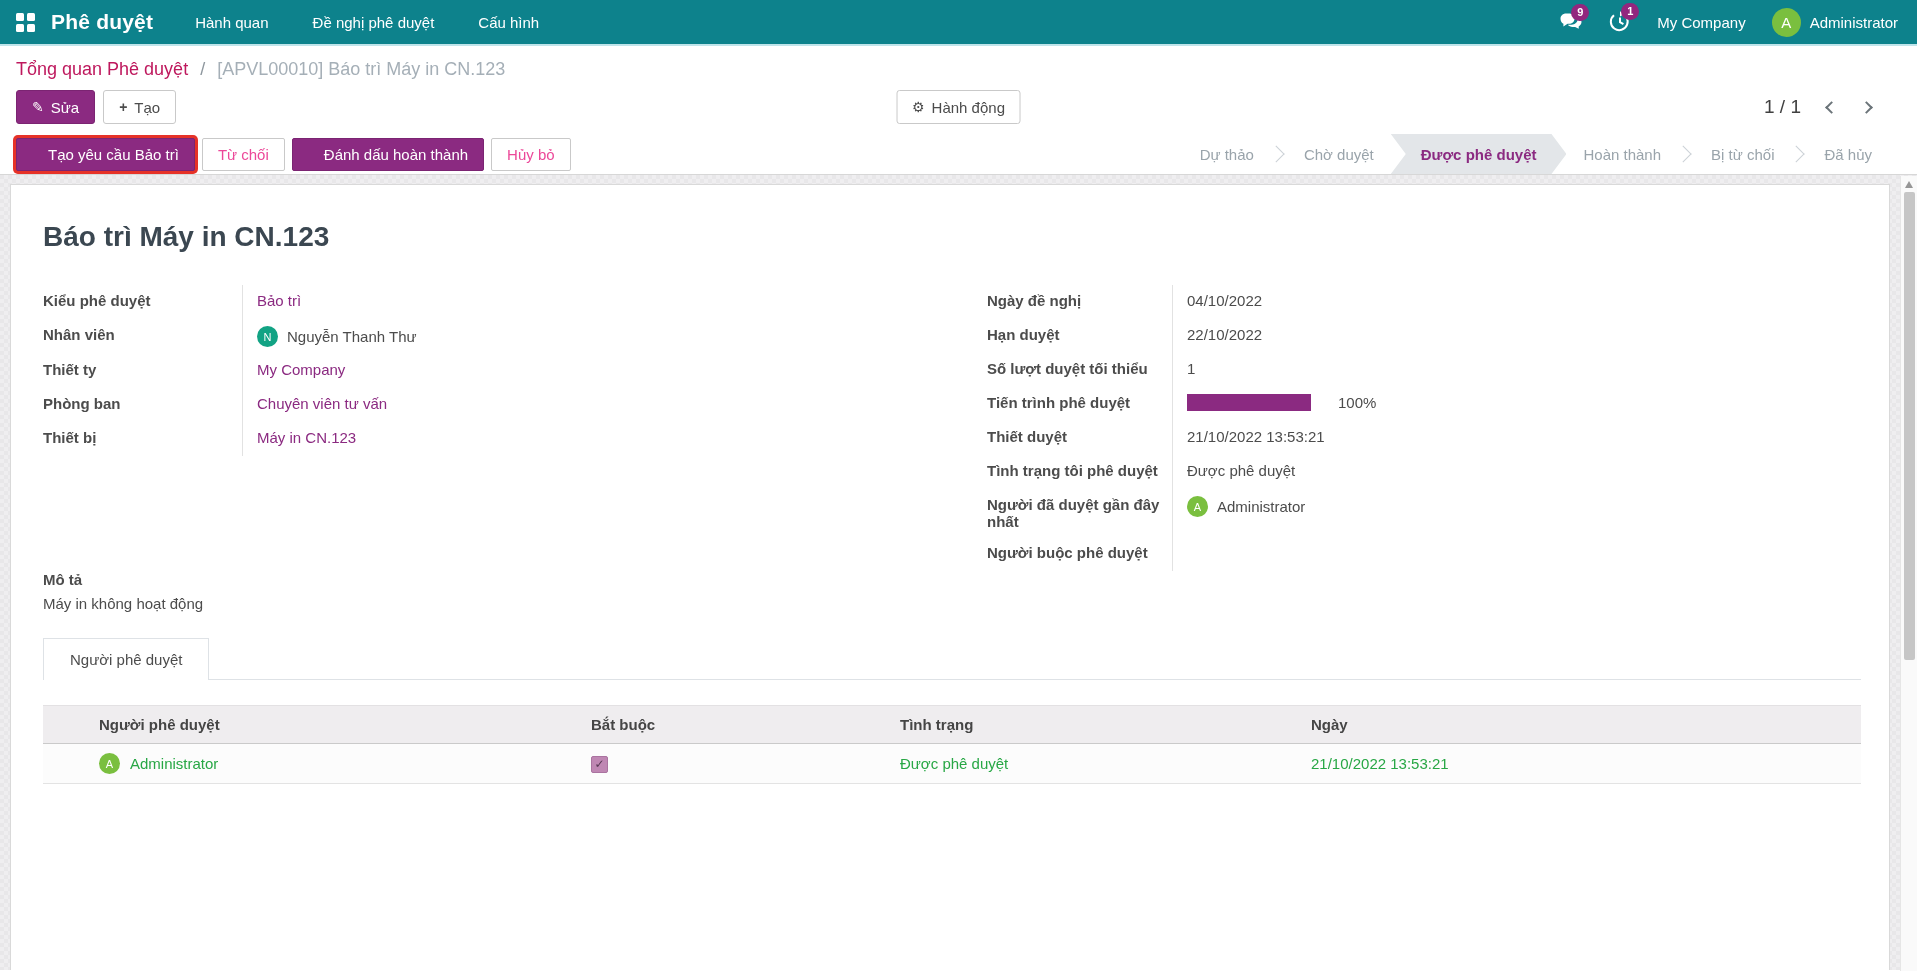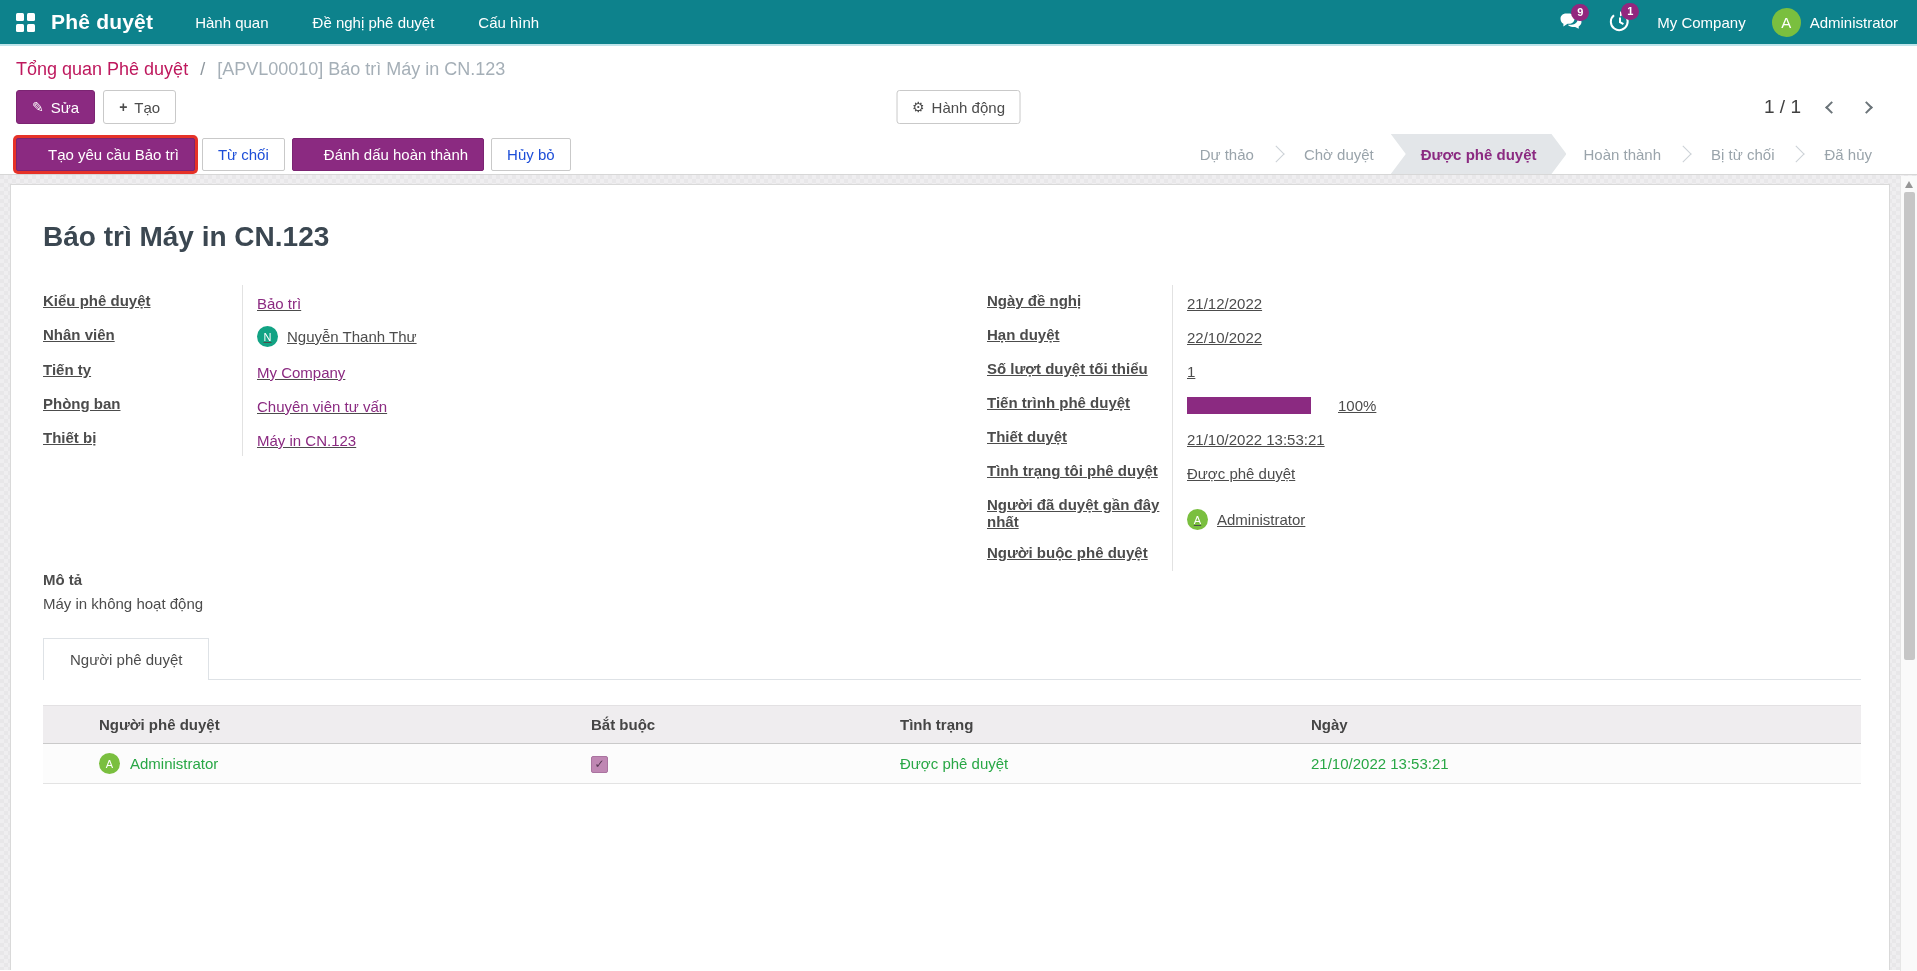--- a/index.html
+++ b/index.html
@@ -45,42 +45,42 @@
   .chev { width:9px; height:9px; border-left:2px solid #6b7479; border-bottom:2px solid #6b7479;
     display:inline-block; cursor:pointer; }
   .chev.left { transform:rotate(45deg); }
   .chev.right { transform:rotate(-135deg); }
 
   
   .statusbar { background:#fff; border-bottom:1px solid #d7d7d7; display:flex;
     justify-content:space-between; align-items:stretch; height:41px; padding-left:16px; }
   .sb-buttons { display:flex; align-items:center; gap:7px; }
   .sb-btn { font-size:15px; height:33px; padding:0 15px; border-radius:2px;
-    border:1px solid #c9c9c9; background:#fff; color:#1d4ed8; cursor:pointer; }
+    border:1px solid #c9c9c9; background:#fff; color:#ec4899; cursor:pointer; }
   .sb-btn.primary { background:#8b2a81; border-color:#7b2472; color:#fff;padding-left:31px; }
   .sb-btn.highlight { box-shadow:0 0 0 3px #e63228; }
   .steps { display:flex; align-items:stretch; margin-right:28px; }
   .step { display:flex; align-items:center; padding:0 17px; font-size:15px; color:#9aa4ab; cursor:pointer; }
   .step.active { background:#e3e6e9; color:#8b2a81; font-weight:700; padding:0 30px;
     clip-path:polygon(0 0, calc(100% - 15px) 0, 100% 50%, calc(100% - 15px) 100%, 0 100%, 15px 50%); }
   .step-sep { width:16px; display:flex; align-items:center; justify-content:center; }
   .step-sep::before { content:""; width:11px; height:11px; border-top:1px solid #ccd2d7;
     border-right:1px solid #ccd2d7; transform:rotate(45deg) translate(-2px,2px); }
 
   
   .content { position:relative; height:calc(971px - 46px - 2px - 87px - 41px); 
     background:#efeef0;
     background-image:conic-gradient(#efeef0 25%, #e8e7e9 0 50%, #efeef0 0 75%, #e8e7e9 0);
     background-size:8px 8px; }
   .sheet { position:absolute; left:10px; right:27px; top:9px; bottom:0; background:#fff;
     border:1px solid #d9d9d9; border-bottom:none; padding:36px 28px 0 32px; overflow:hidden; }
   .sheet-title { font-size:28px; font-weight:700; color:#3b4751; margin-bottom:32px; }
   .field-groups { display:grid; grid-template-columns:1fr 1fr; column-gap:70px; }
   .fgroup { display:flex; flex-direction:column; }
-  .frow { display:flex; min-height:34px; align-items:flex-end;text-decoration:underline; }
+  .frow { display:flex; min-height:34px; align-items:flex-start; }
   .flabel { width:200px; flex:0 0 auto; font-weight:700; font-size:15px; color:#4c4c4c;
     border-right:1px solid #e2e2e2; padding:7px 12px 7px 0; align-self:stretch; }
   .fgroup.right .flabel { width:186px; }
   .fvalue { padding:7px 0 7px 14px; font-size:15px; display:flex; align-items:center; gap:9px; }
   .flink { color:#8b2a81; cursor:pointer; text-decoration:none; }
   .progressbar { width:124px; height:17px; background:#e9ecef; overflow:hidden; }
   .progressbar .fill { height:100%; background:#8b2a81; }
   .pct { color:#4c4c4c; margin-left:18px; }
 
   .description { font-size:15px; }
@@ -214,21 +214,21 @@
             </div>
         </div>
         <div class="frow">
           <div class="flabel">Nhân viên</div>
           <div class="fvalue">
             <span class="avatar sm teal">N</span>
             <span>Nguyễn Thanh Thư</span>
           </div>
         </div>
         <div class="frow">
-          <div class="flabel">Tiến ty</div>
+          <div class="flabel">Thiết ty</div>
           <div class="fvalue">
               <a class="flink">My Company</a>
             </div>
         </div>
         <div class="frow">
           <div class="flabel">Phòng ban</div>
           <div class="fvalue">
               <a class="flink">Chuyên viên tư vấn</a>
             </div>
         </div>
@@ -236,21 +236,21 @@
           <div class="flabel">Thiết bị</div>
           <div class="fvalue">
               <a class="flink">Máy in CN.123</a>
             </div>
         </div>
       </div>
 
       <div class="fgroup right">
         <div class="frow">
           <div class="flabel">Ngày đề nghị</div>
-          <div class="fvalue">21/12/2022</div>
+          <div class="fvalue">04/10/2022</div>
         </div>
         <div class="frow">
           <div class="flabel">Hạn duyệt</div>
           <div class="fvalue">22/10/2022</div>
         </div>
         <div class="frow">
           <div class="flabel">Số lượt duyệt tối thiểu</div>
           <div class="fvalue">1</div>
         </div>
         <div class="frow">

